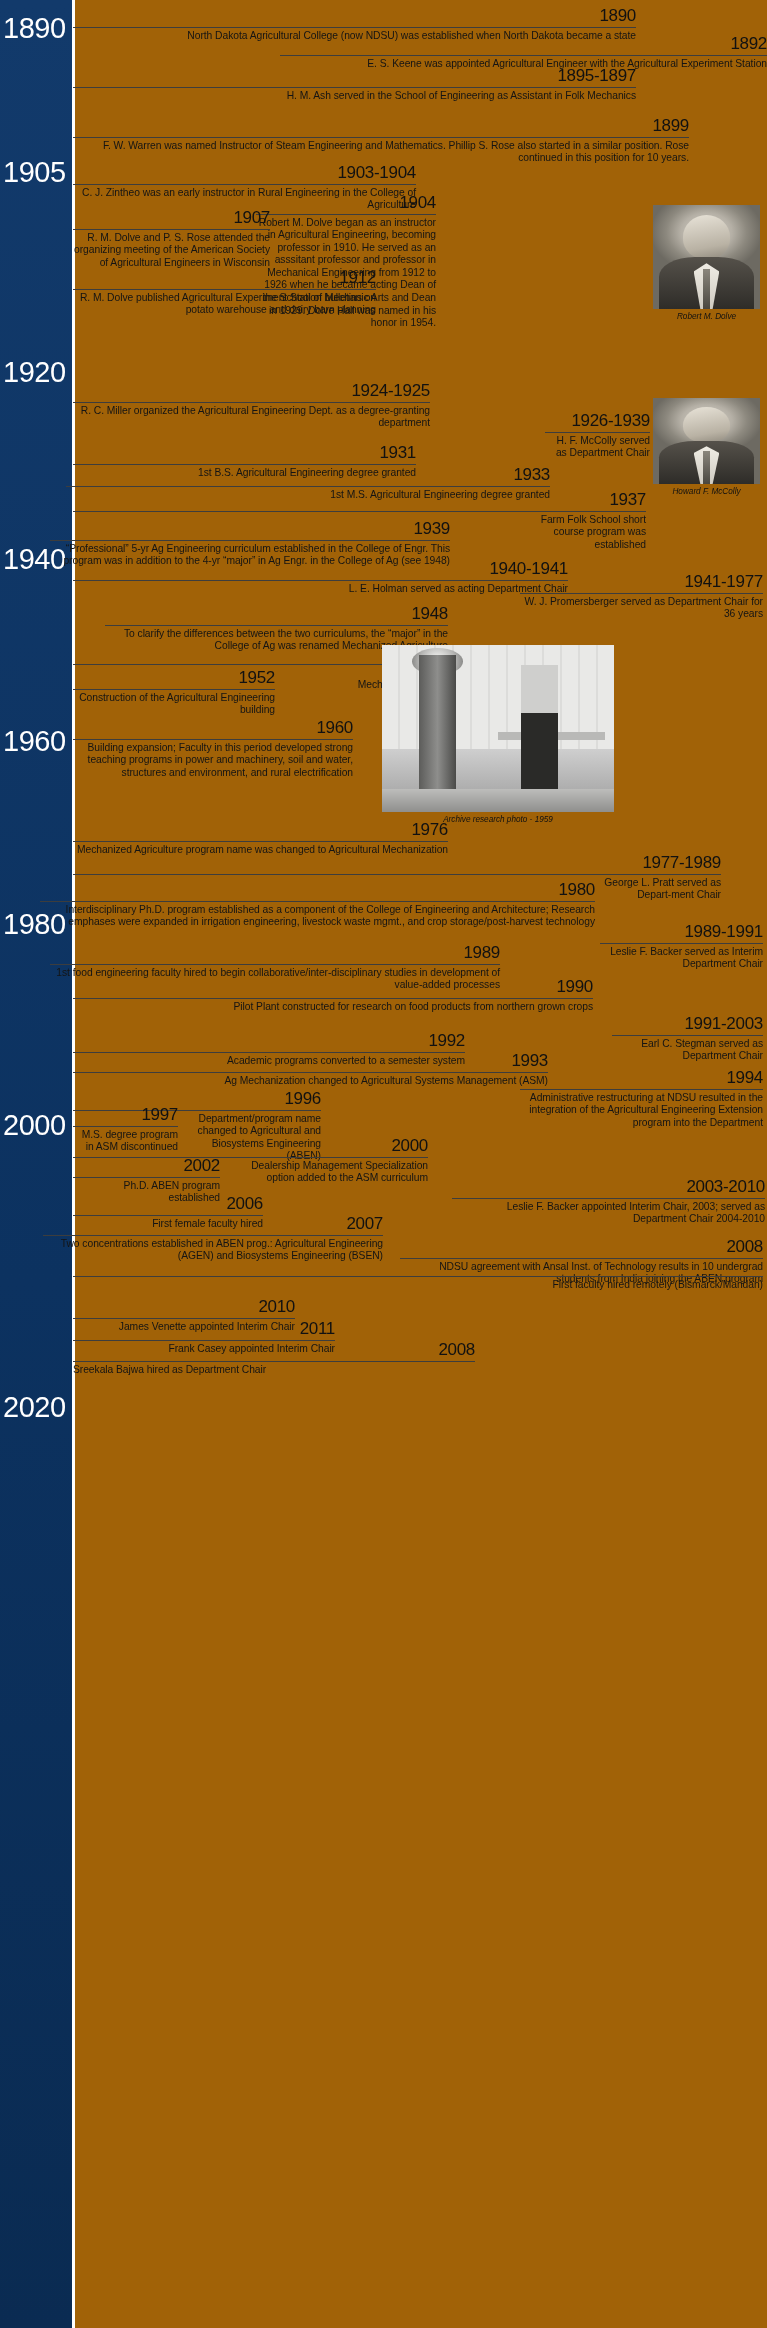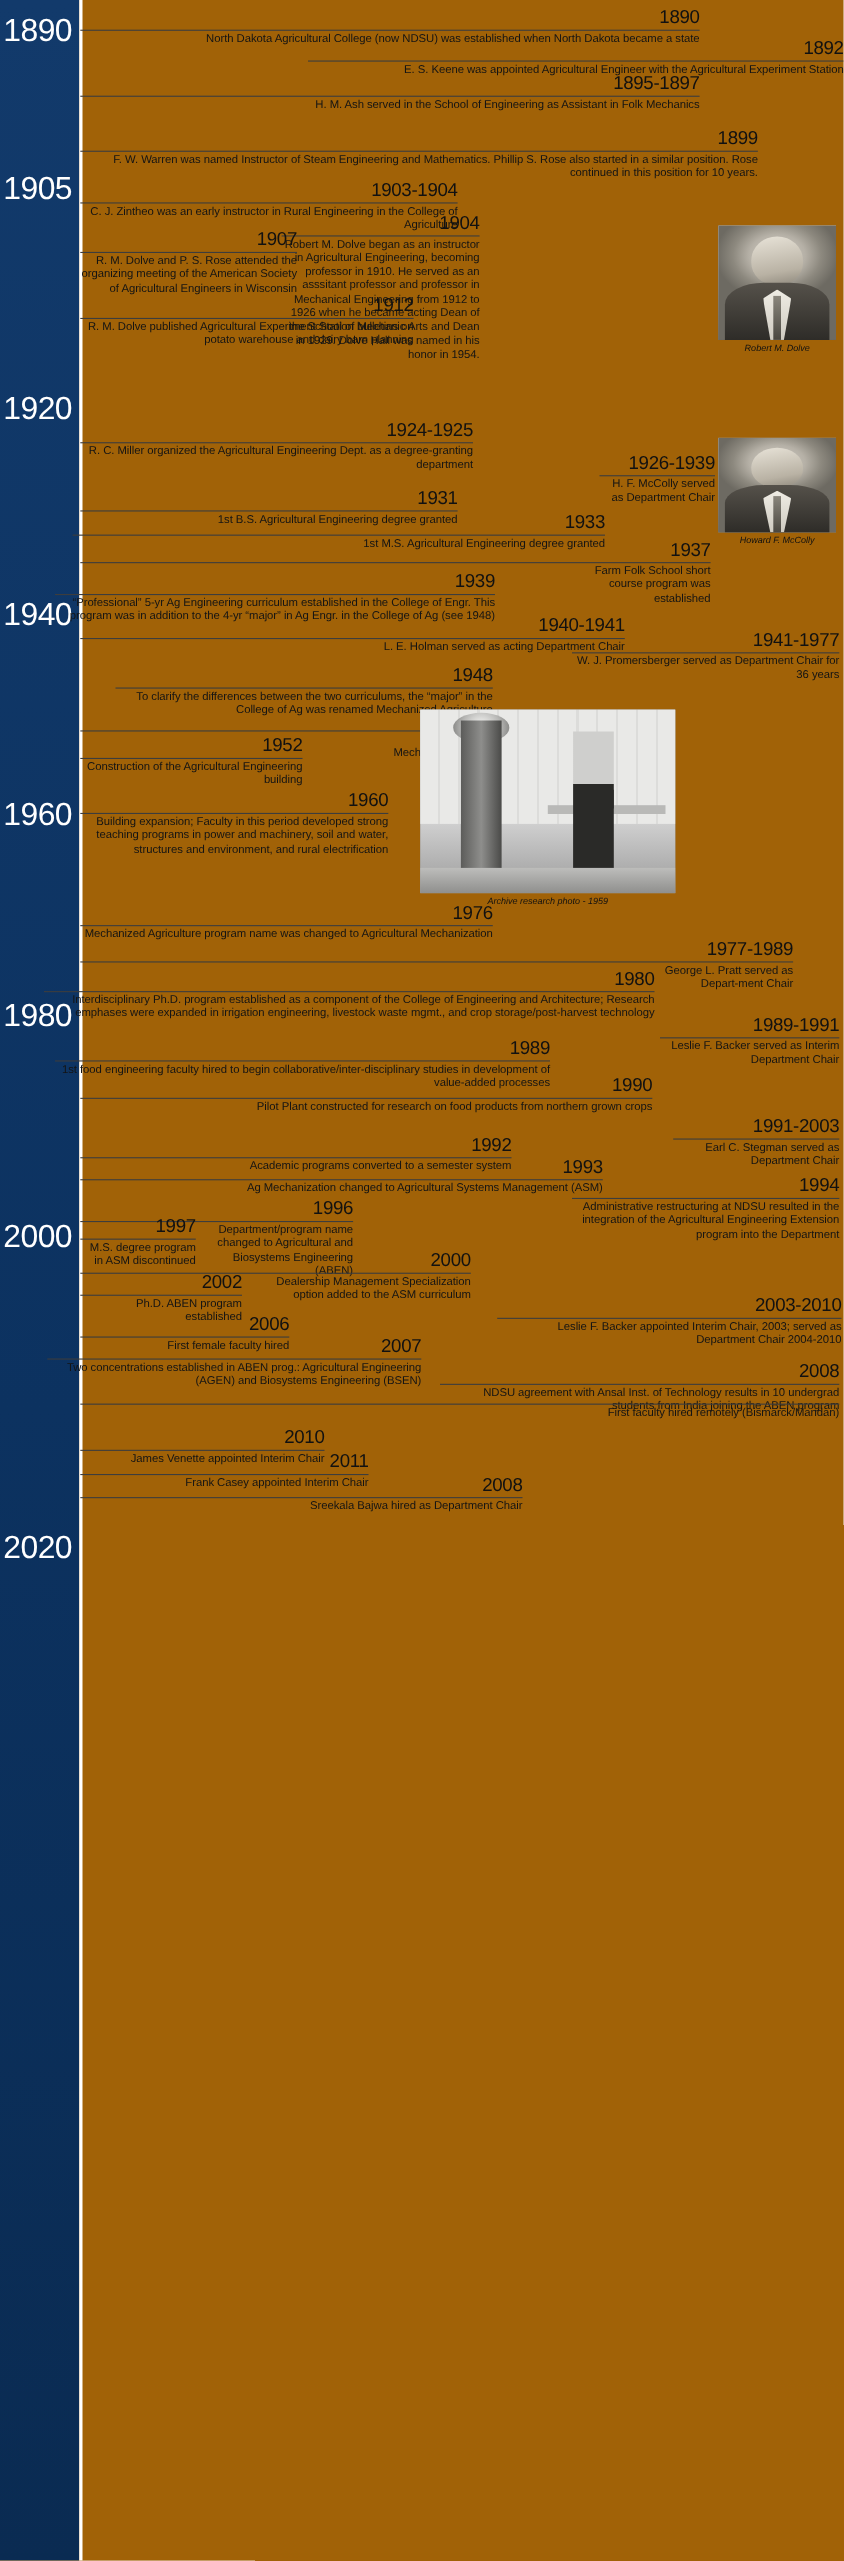--- a/index.html
+++ b/index.html
@@ -439,16 +439,16 @@
 
   <div class="entry rt" style="left:73px; top:1319px; width:262px;">
     <div class="yr">2011</div>
     <div class="rule"></div>
     <div class="txt">Frank Casey appointed Interim Chair</div>
   </div>
 
   <div class="entry rt" style="left:73px; top:1340px; width:402px;">
     <div class="yr">2008</div>
     <div class="rule"></div>
-    <div class="txt" style="text-align:right;margin-left:45px;">Sreekala Bajwa hired as Department Chair</div>
+    <div class="txt" style="text-align:left;">Sreekala Bajwa hired as Department Chair</div>
   </div>
 
 </div>
 
 </body></html>

